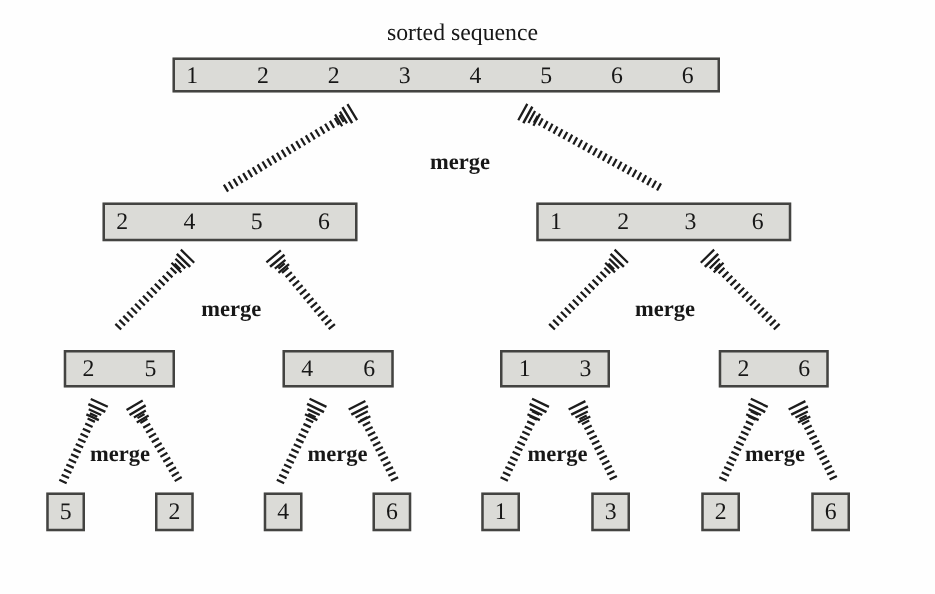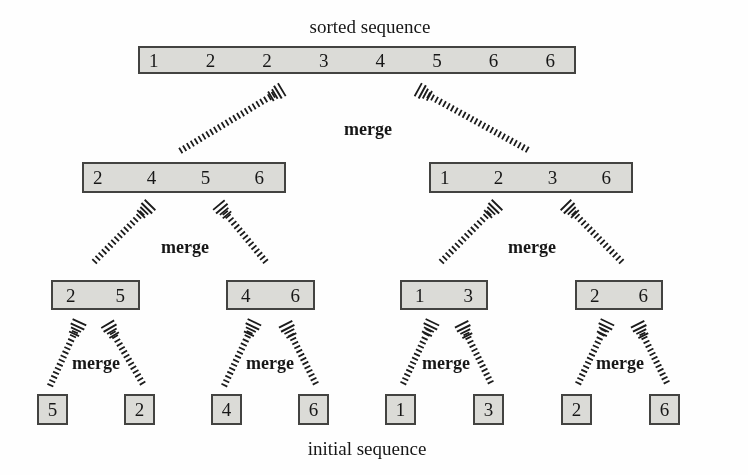--- a/index.html
+++ b/index.html
@@ -181,15 +181,14 @@
   <div class="box single" style="left:473px;top:394px;width:31px;height:31px;">
     <span class="cell">3</span>
   </div>
   <div class="box single" style="left:561px;top:394px;width:31px;height:31px;">
     <span class="cell">2</span>
   </div>
   <div class="box single" style="left:649px;top:394px;width:31px;height:31px;">
     <span class="cell">6</span>
   </div>
 
-  <div class="caption" style="left:367px;top:438px;">initial sequence</div>
 
 </div>
 
 </body></html>

